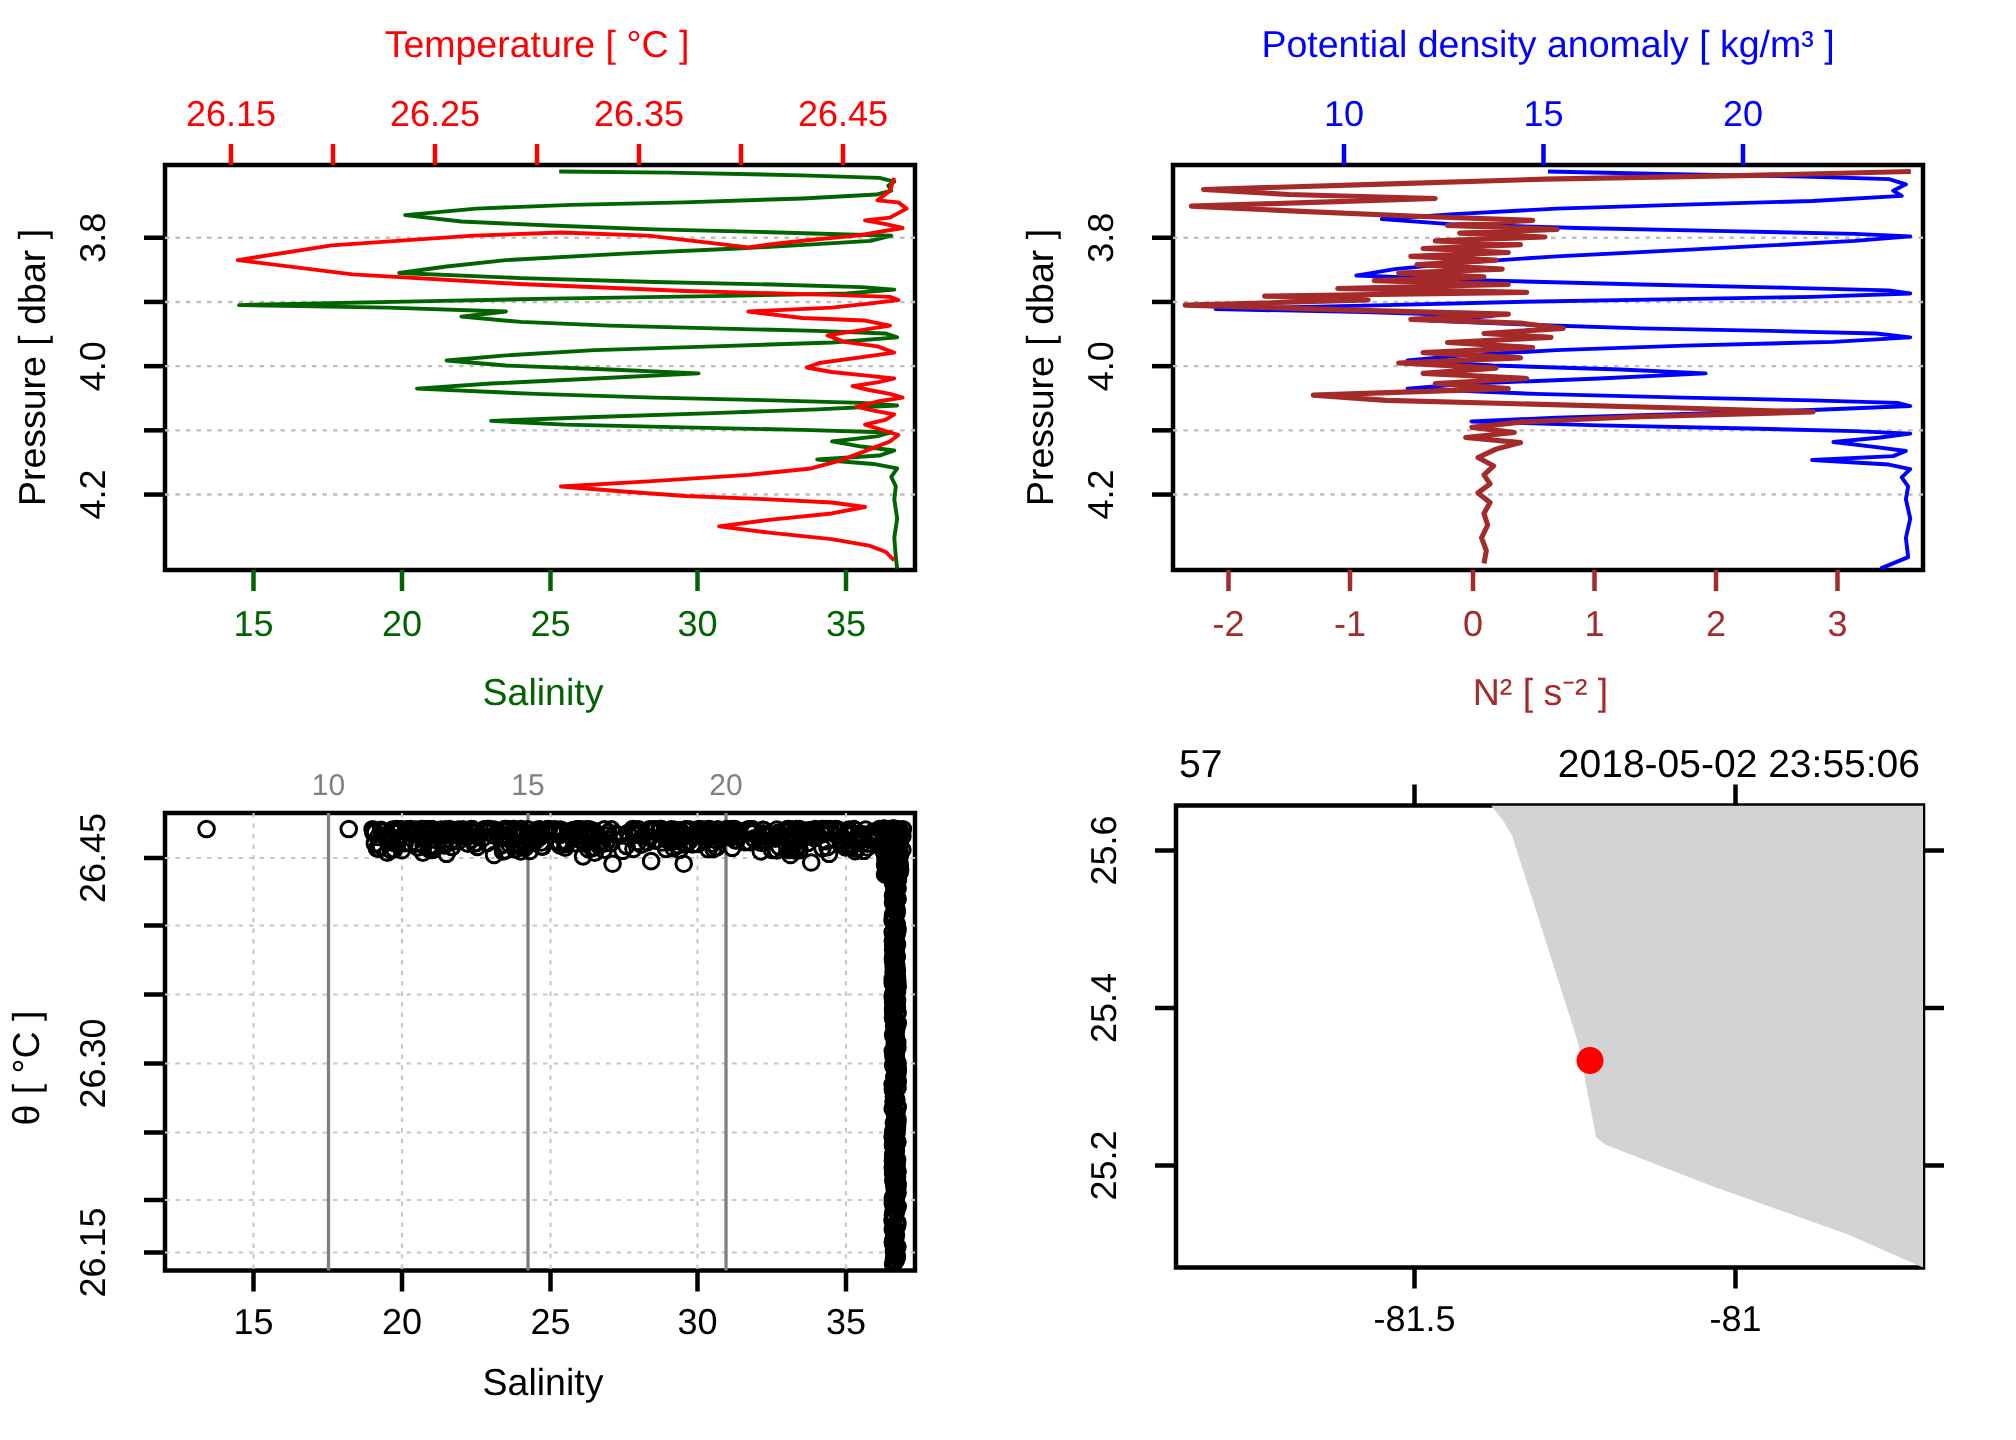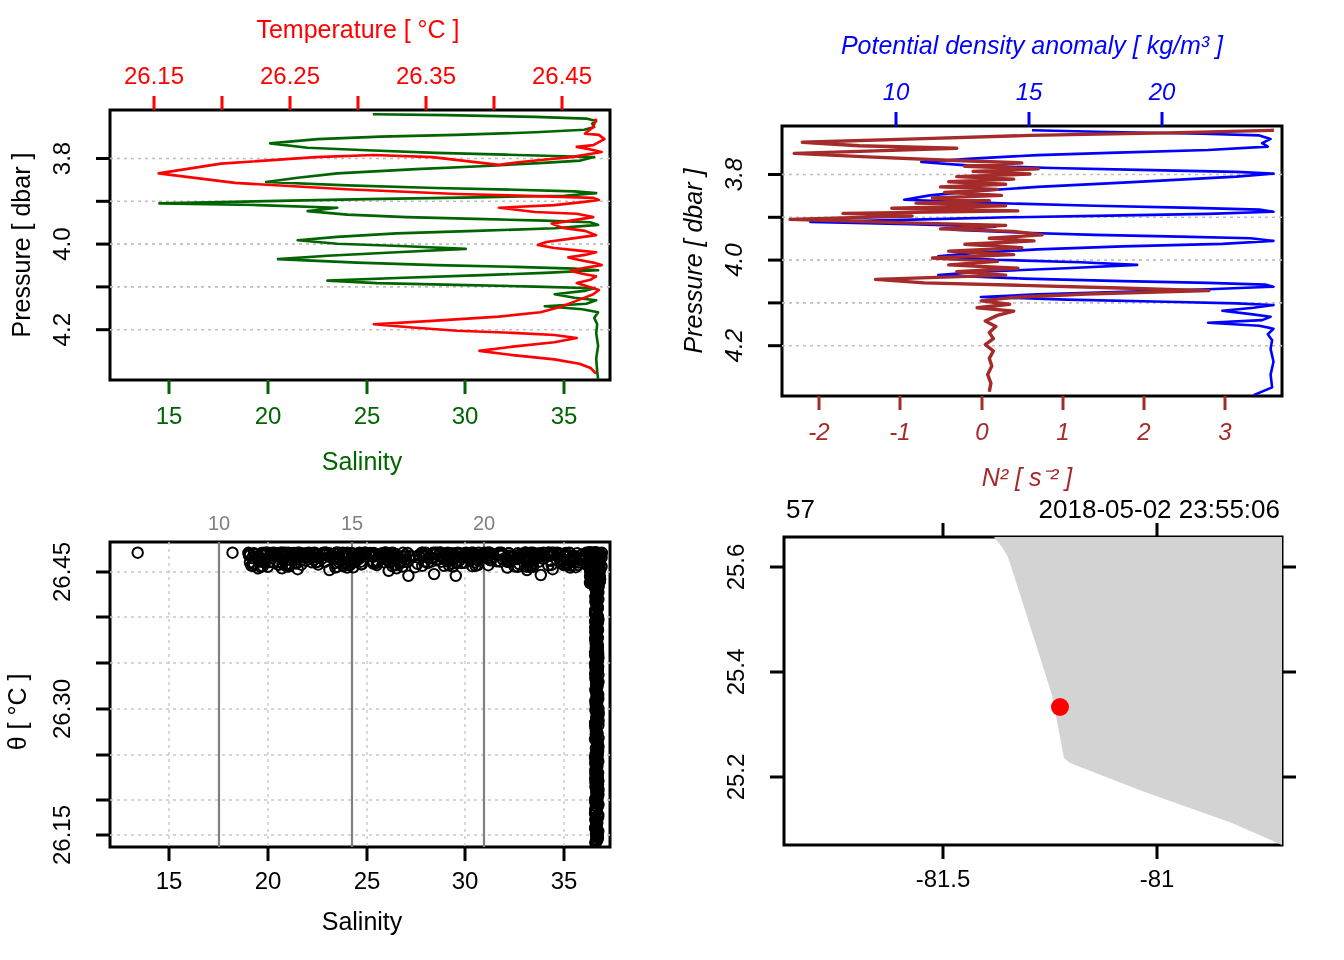--- a/index.html
+++ b/index.html
@@ -82,21 +82,21 @@
         <text x="70" y="329.7" transform="rotate(-90 70 329.7)">4.2</text>
       </g>
 
       <g clip-path="url(#clipTL)">
         <polyline fill="none" stroke="#006400" stroke-width="2.6" stroke-linejoin="round" points="372.8,114.3 446.0,115.1 534.9,116.9 586.3,118.6 596.2,121.1 592.2,123.7 594.2,127.1 584.3,129.7 534.9,132.3 455.8,134.9 380.8,136.6 317.5,139.1 270.1,143.4 307.6,147.7 366.9,150.3 436.1,152.9 505.3,154.6 564.5,156.3 594.2,157.1 580.4,160.6 538.9,163.1 491.4,165.7 416.3,169.1 337.3,173.4 297.7,177.7 266.1,182.0 347.2,185.4 436.1,188.0 515.1,189.7 574.4,191.4 596.2,193.1 564.5,195.7 475.6,197.4 366.9,199.1 278.0,200.9 159.4,203.4 258.2,205.1 337.3,207.7 307.6,211.1 347.2,214.6 406.4,217.1 475.6,218.9 544.8,220.6 590.2,222.3 598.1,224.9 554.7,228.3 475.6,230.9 396.6,233.4 337.3,236.9 297.7,240.3 337.3,243.7 406.4,246.3 465.7,248.9 396.6,252.3 327.4,255.7 278.0,259.1 357.0,262.6 436.1,265.1 515.1,266.9 574.4,268.6 598.1,270.3 544.8,272.9 475.6,275.4 396.6,278.0 327.4,280.6 376.8,283.1 455.8,284.9 534.9,286.6 594.2,288.3 584.3,290.9 554.7,294.3 574.4,297.7 596.2,300.3 586.3,303.7 544.8,306.3 582.3,309.3 598.1,312.3 594.2,317.9 597.2,324.3 596.2,332.9 598.1,345.7 596.2,358.6 597.2,371.4 598.1,379.1"></polyline>
         <polyline fill="none" stroke="#FF0000" stroke-width="2.6" stroke-linejoin="round" points="596.1,118.6 593.3,127.1 585.0,133.6 598.9,134.9 604.4,139.1 593.3,145.1 576.7,146.9 590.6,149.4 601.7,152.0 571.1,157.1 543.3,159.7 518.3,162.3 498.9,164.9 432.2,157.1 373.9,155.0 315.6,157.1 221.1,163.6 158.6,173.4 235.0,182.9 346.1,189.3 457.2,194.0 554.4,196.6 593.3,197.9 598.9,200.0 582.2,202.1 554.4,205.1 498.9,207.7 535.0,212.0 576.7,213.7 593.3,217.1 571.1,220.6 551.7,223.6 562.8,227.9 585.0,230.9 596.1,235.1 571.1,238.6 546.1,242.0 537.8,245.0 554.4,248.0 579.4,250.6 596.1,252.3 585.0,254.9 568.3,257.4 579.4,260.0 593.3,262.6 601.7,265.1 585.0,267.7 571.1,271.1 582.2,273.7 596.1,276.3 590.6,279.7 576.7,283.1 587.8,286.6 598.9,290.0 593.3,294.3 582.2,298.6 571.1,302.9 560.0,307.1 540.6,312.3 498.9,316.6 432.2,320.9 373.9,324.3 415.6,327.7 457.2,330.7 512.8,332.9 554.4,335.0 576.7,338.0 554.4,342.3 512.8,346.6 479.4,350.9 512.8,355.1 554.4,359.4 579.4,363.7 590.6,368.0 596.1,373.6"></polyline>
       </g>
     </svg>
   </div>
 
-  <div class="panel" style="left:672px;top:16px;width:672px;height:480px;font-style:italic;">
+  <div class="panel" style="left:672px;top:0;width:672px;height:480px;">
     <svg width="672" height="480" viewBox="0 0 672 480">
       <defs>
         <clipPath id="clipTR">
             <rect x="110" y="110" width="500" height="270"></rect>
           </clipPath>
       </defs>
 
       <text x="360" y="38" text-anchor="middle" font-size="25" fill="#0000FF">
         <tspan>Potential density anomaly [ kg/m³ ]</tspan>
       </text>

